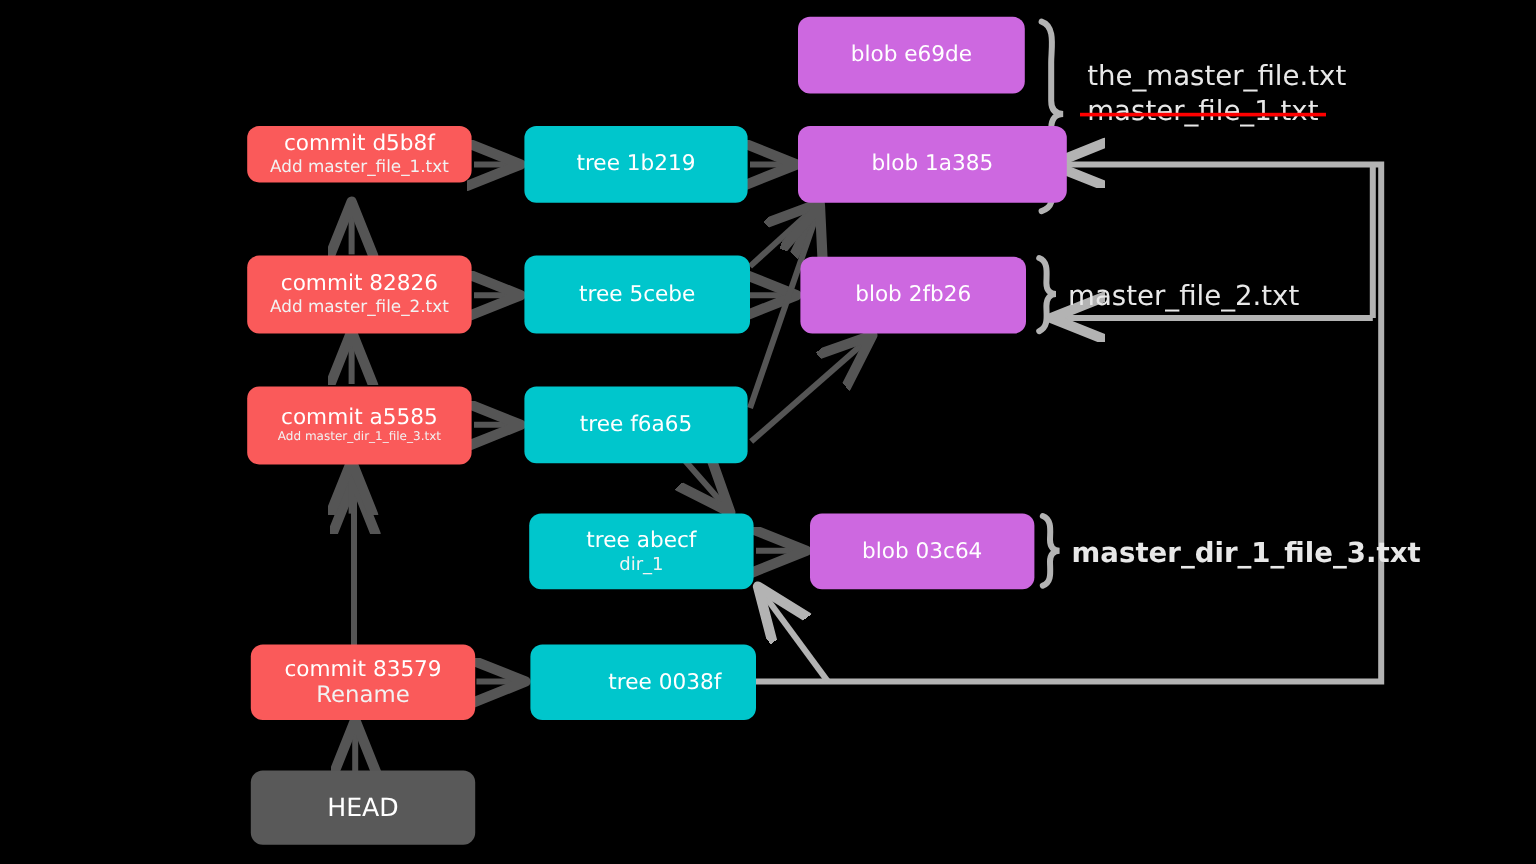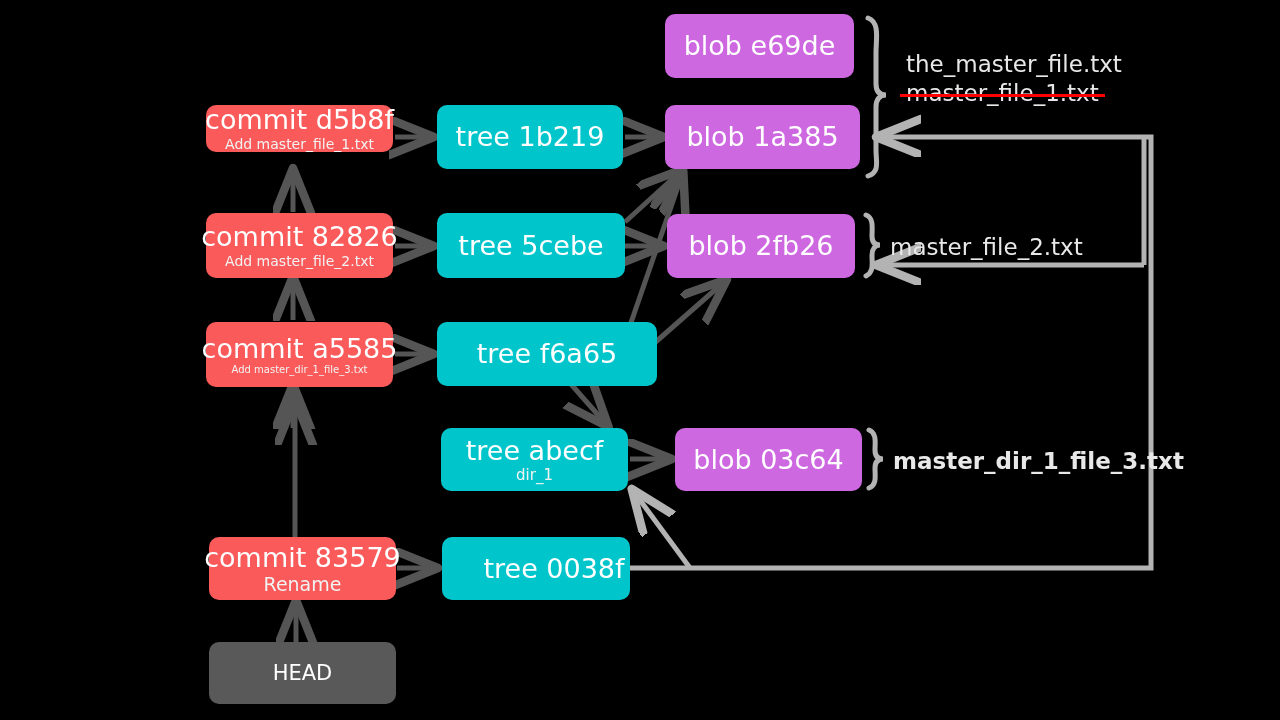--- a/index.html
+++ b/index.html
@@ -29,21 +29,21 @@
     display: flex;
     flex-direction: column;
     align-items: center;
     justify-content: center;
     box-sizing: border-box;
     color: #ffffff;
     text-align: center;
     line-height: 1.08;
   }
   .node .title {
-    font-size: 27px;
+    font-size: 18px;
     color: #ffffff;
     white-space: nowrap;
   }
   .node .subtitle {
     font-size: 14px;
     color: #f2f2f2;
     margin-top: 2px;
     white-space: nowrap;
   }
   .node.commit {
@@ -160,38 +160,38 @@
   </div>
 
   <div class="node tree" style="left:437px; top:105px; width:186px; height:64px;">
     <span class="title">tree 1b219</span>
   </div>
 
   <div class="node tree" style="left:437px; top:213px; width:188px; height:65px;justify-content:center;">
     <span class="title">tree 5cebe</span>
   </div>
 
-  <div class="node tree" style="left:437px; top:322px; width:220px; height:64px;">
+  <div class="node tree" style="left:437px; top:322px; width:186px; height:64px;">
     <span class="title">tree f6a65</span>
   </div>
 
   <div class="node tree" style="left:441px; top:428px; width:187px; height:63px;">
     <span class="title">tree abecf</span>
     <span class="subtitle" style="font-size:15px;">dir_1</span>
   </div>
 
   <div class="node tree" style="left:442px; top:537px; width:188px; height:63px;padding-left:36px;">
     <span class="title">tree 0038f</span>
   </div>
 
   <div class="node blob" style="left:665px; top:14px; width:189px; height:64px;">
     <span class="title">blob e69de</span>
   </div>
 
-  <div class="node blob" style="left:665px; top:105px; width:195px; height:64px;">
+  <div class="node blob" style="left:665px; top:105px; width:224px; height:64px;">
     <span class="title">blob 1a385</span>
   </div>
 
   <div class="node blob" style="left:667px; top:214px; width:188px; height:64px;">
     <span class="title">blob 2fb26</span>
   </div>
 
   <div class="node blob" style="left:675px; top:428px; width:187px; height:63px;">
     <span class="title">blob 03c64</span>
   </div>

